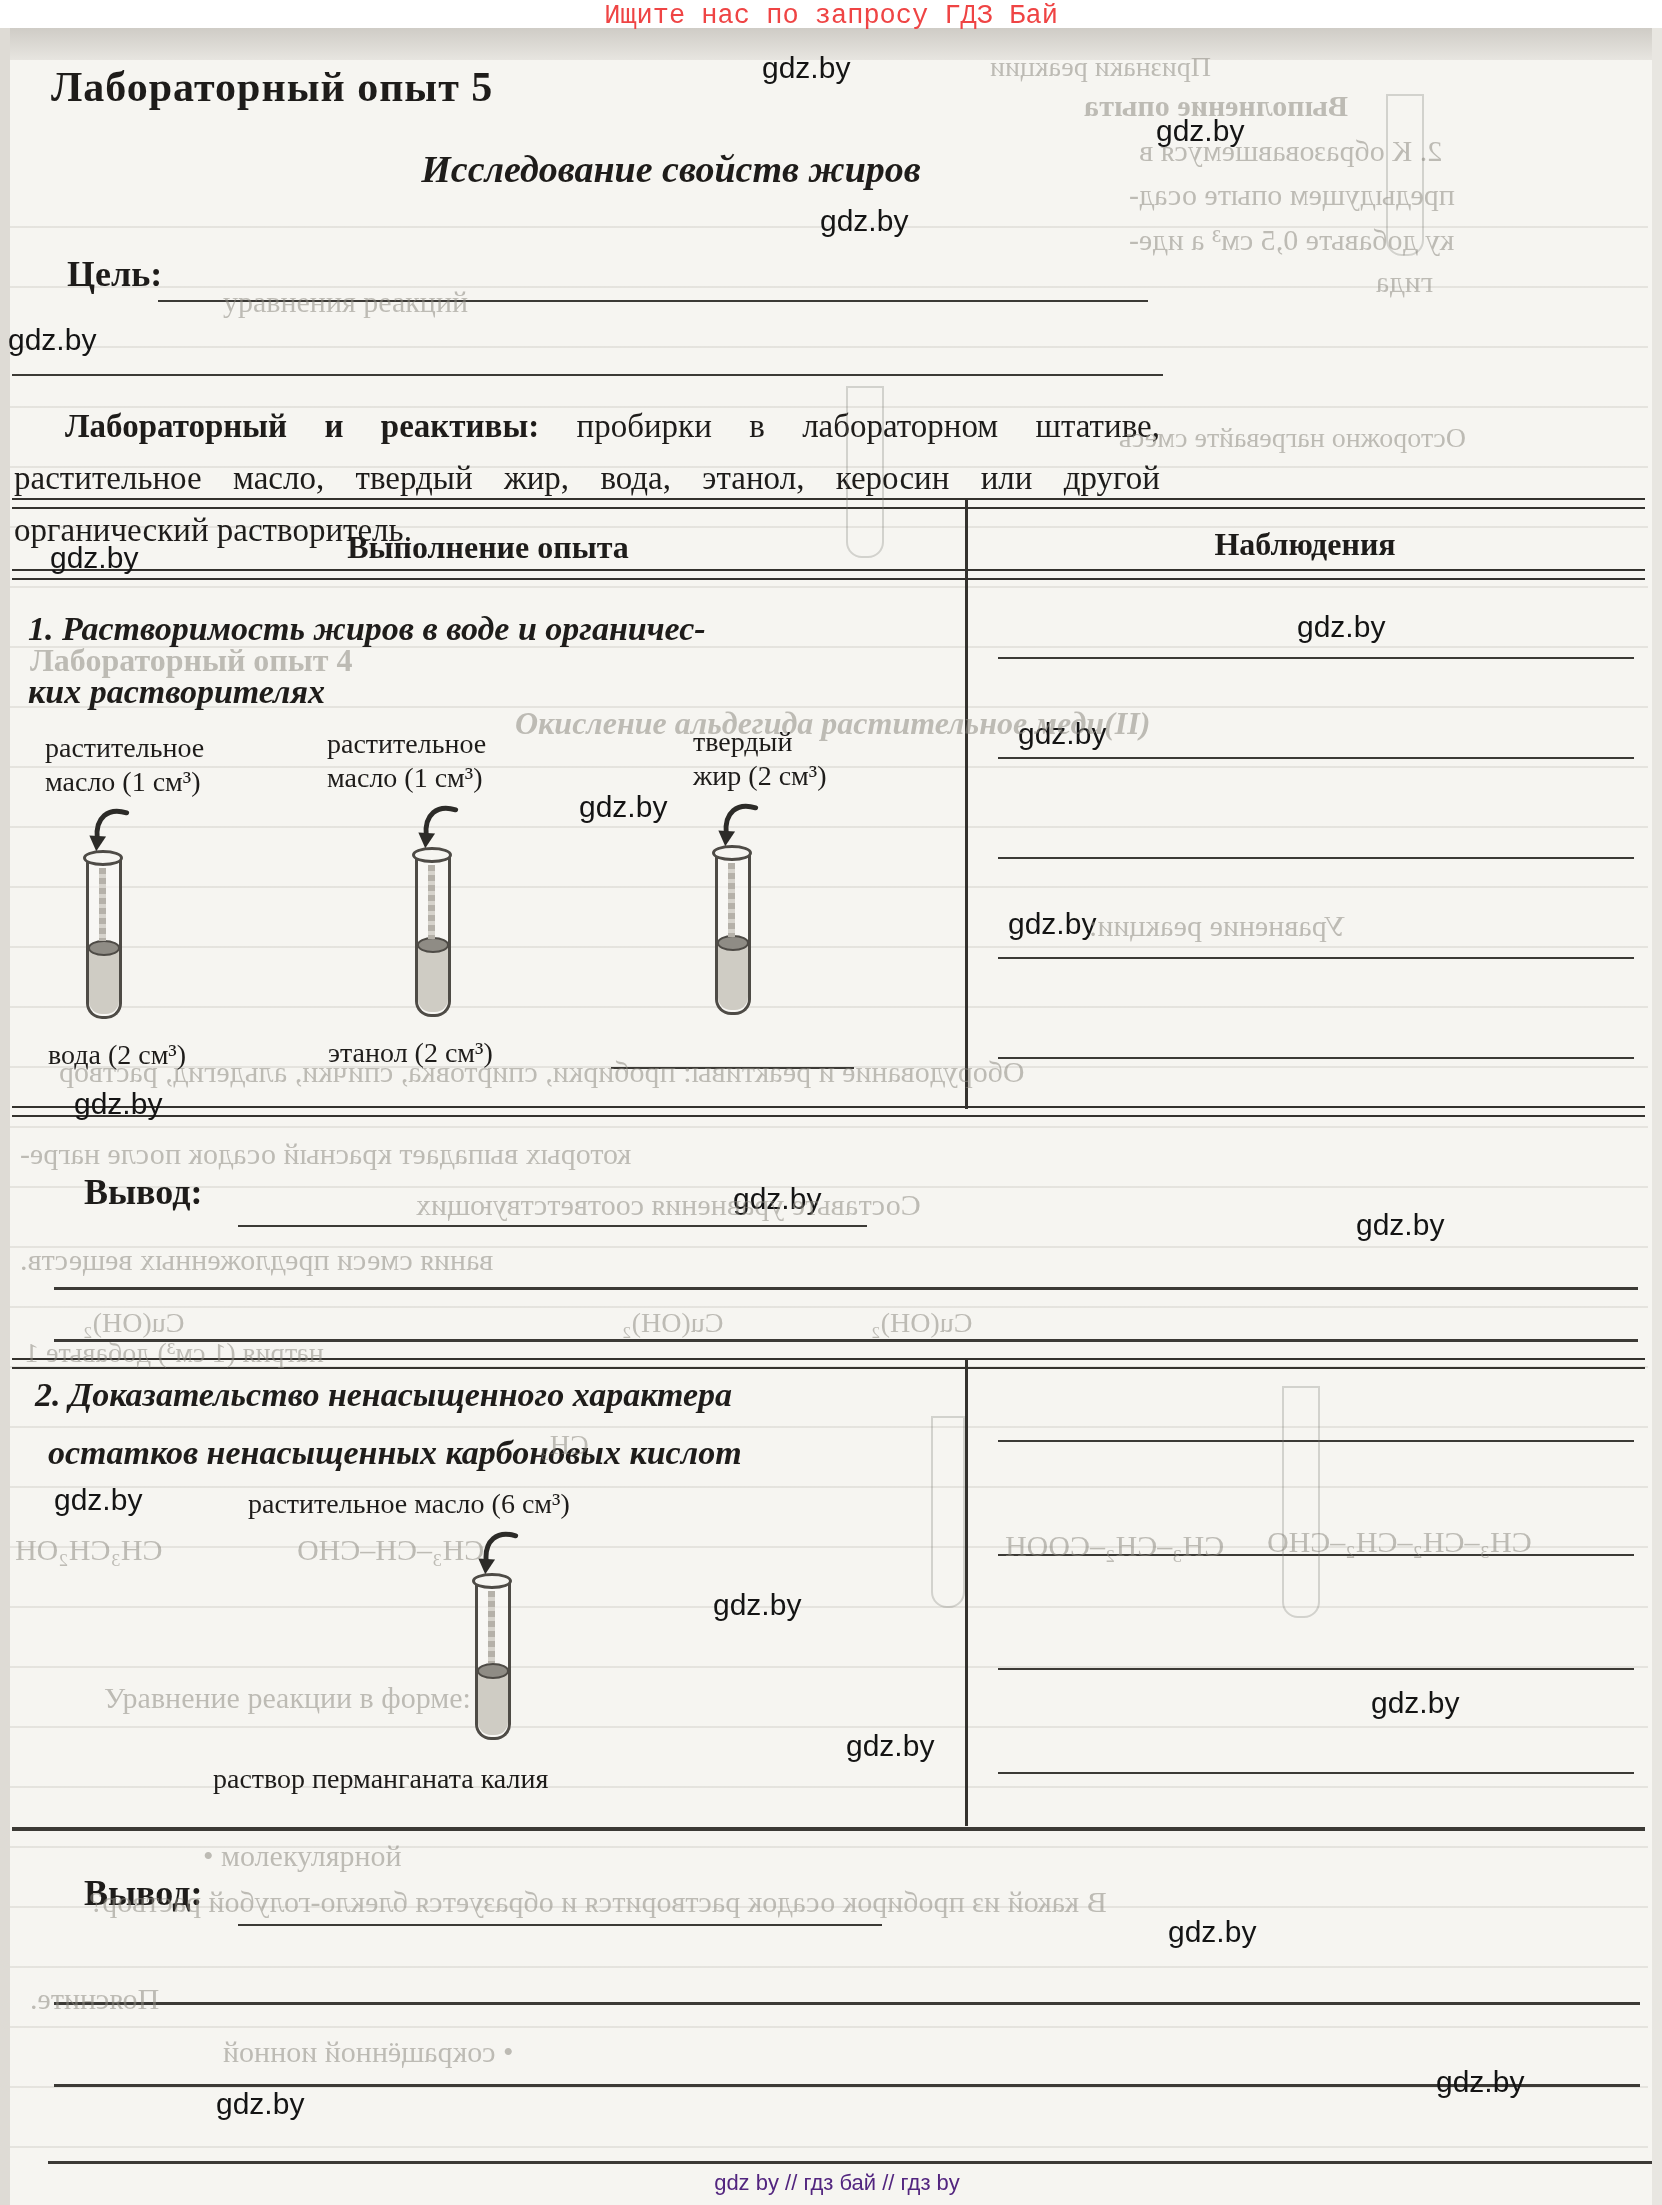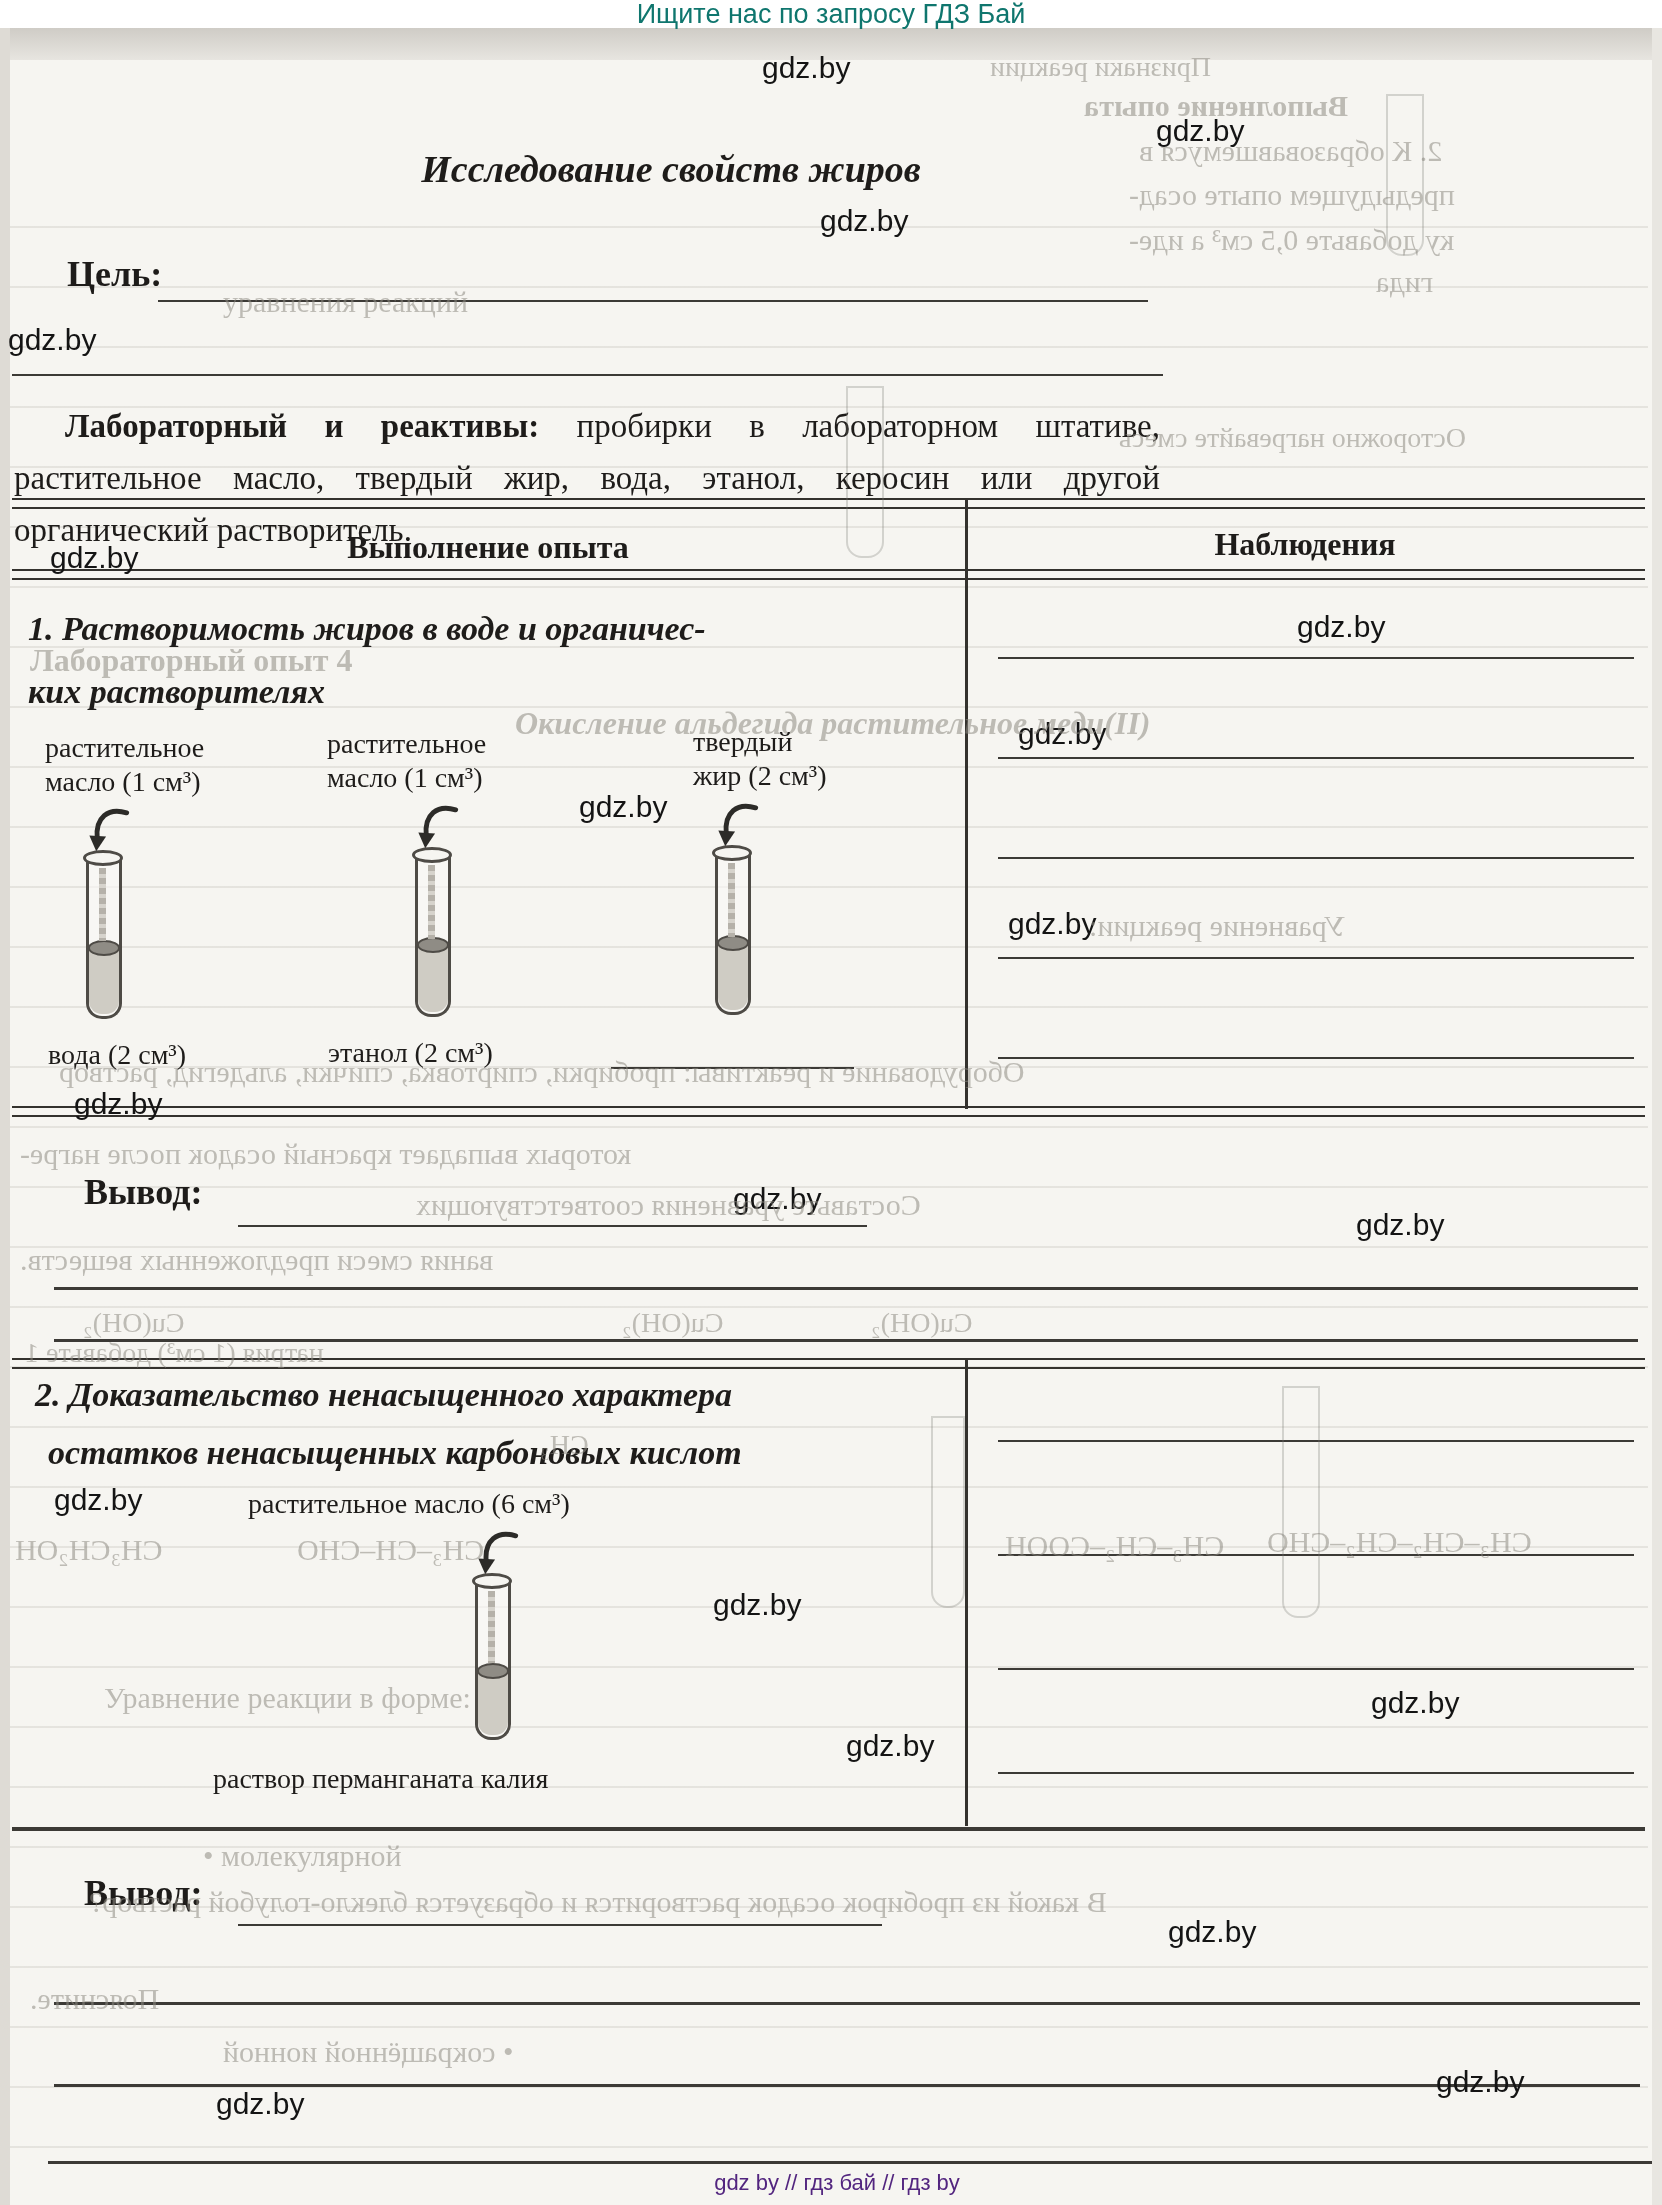--- a/index.html
+++ b/index.html
@@ -46,23 +46,24 @@
 <body>
 
 <div id="stage">
   <div class="scan"></div>
   <div class="ruling"></div>
   <div class="band-top"></div>
   <div class="band-left"></div>
   <div class="band-right"></div>
 
   <div class="promo">
-    <span style="color: #0f766e;">Ищите нас по запросу ГДЗ Бай</span>
+    <span style="color: #ef4444; font-family: Liberation Mono, monospace;">Ищите нас по запросу ГДЗ Бай</span>
   </div>
 
+  <div class="title">Лабораторный опыт 5</div>
   <div class="subtitle">Исследование свойств жиров</div>
 
   <div class="goal">Цель:</div>
 
   <div class="equip">
     <span style="font-weight:bold">Лабораторный и реактивы:</span><span> пробирки в лабораторном штативе, растительное масло, твердый жир, вода, этанол, керосин или другой органический растворитель.</span>
   </div>
 
   <div class="th" style="left:488px;top:529px;">Выполнение опыта</div>
   <div class="th" style="left:1305px;top:526px;">Наблюдения</div>

